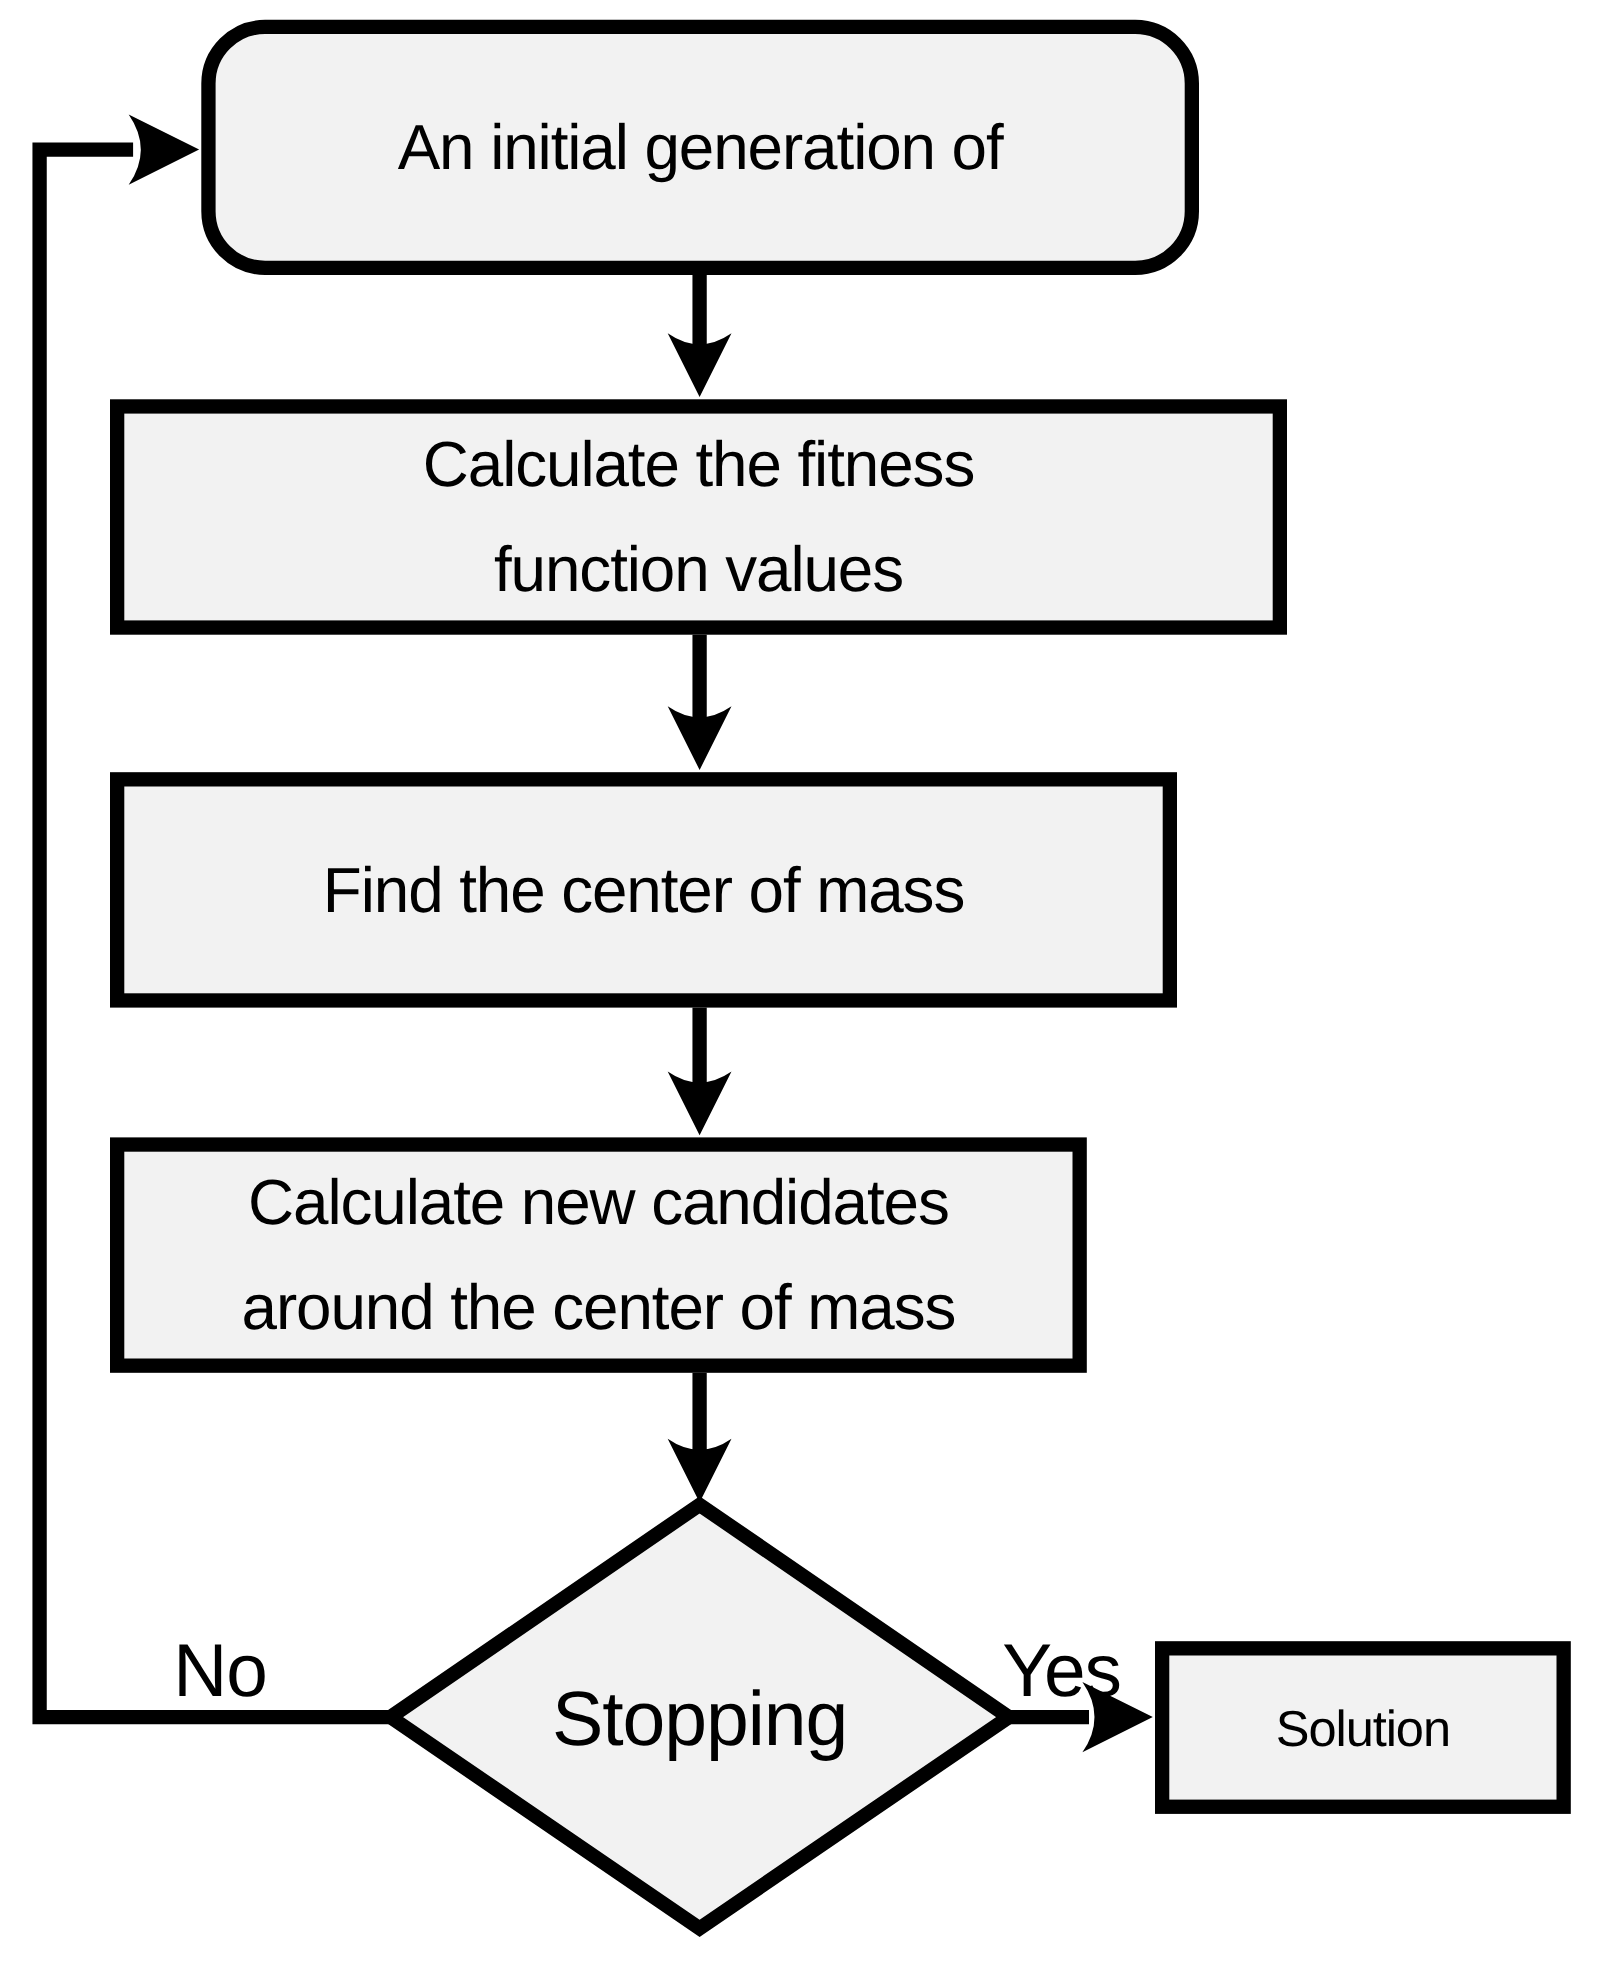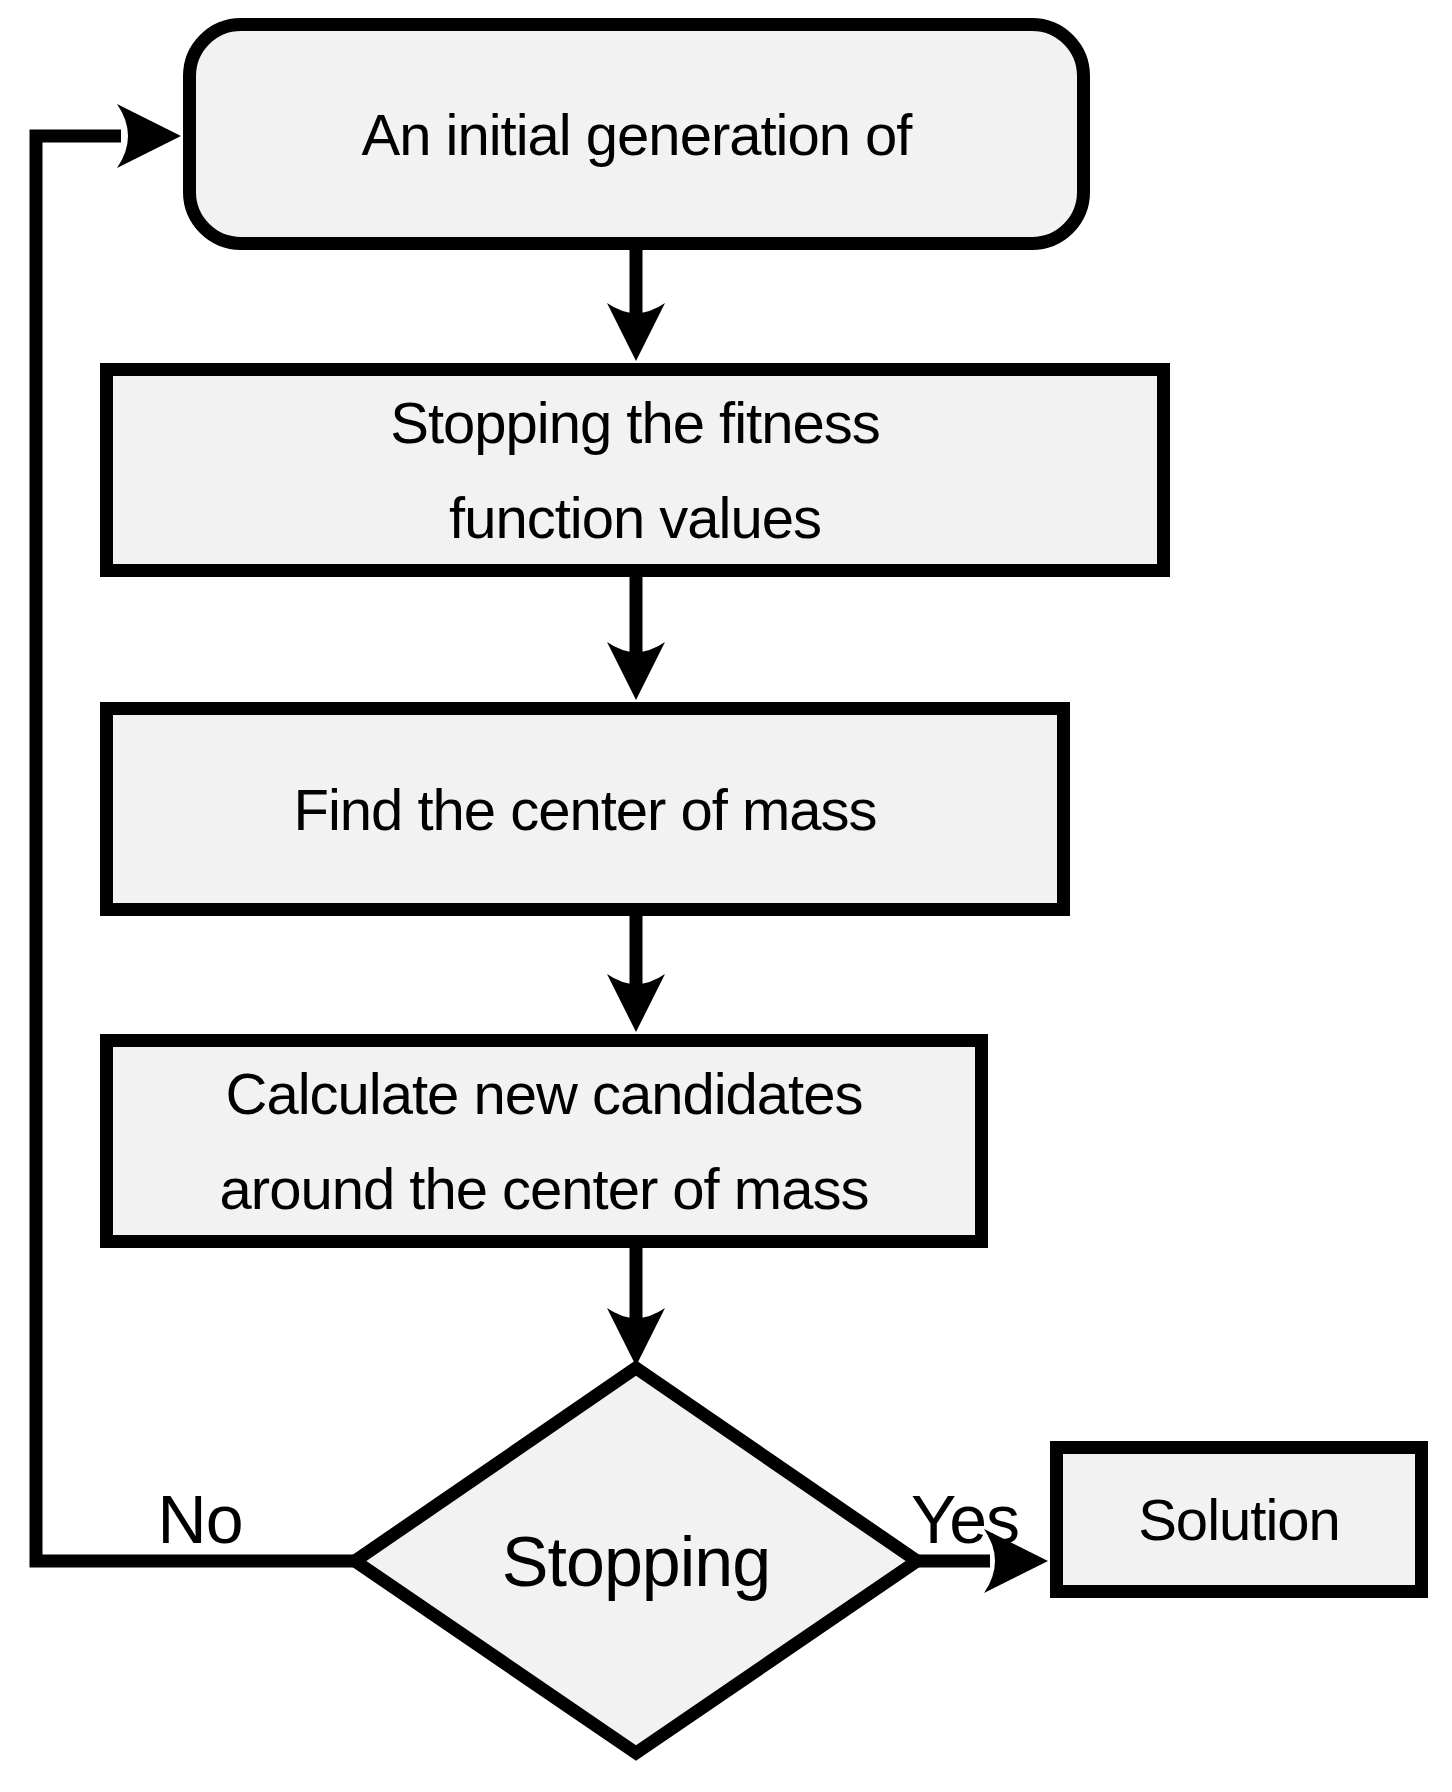--- a/index.html
+++ b/index.html
@@ -34,22 +34,22 @@
   .node.rounded{border-radius:58px;}
   .node .ln{display:block;white-space:pre;}
   .it{font-style:italic;}
   .diamond-label{
     position:absolute;left:436px;top:1462px;width:400px;height:200px;
     display:flex;flex-direction:column;justify-content:center;align-items:center;
     text-align:center;font-size:70px;line-height:92px;letter-spacing:-1px;
     background:transparent;border:none;
   }
   .solution-node{
-    left:1050px;top:1441px;width:378px;height:157px;
-    font-size:58px;line-height:70px;
+    left:1050px;top:1492px;width:378px;height:157px;
+    font-size:46px;line-height:70px;
   }
   .edge-label{
     position:absolute;width:160px;height:80px;
     display:flex;justify-content:center;align-items:center;
     font-size:68px;letter-spacing:-1px;line-height:80px;
     white-space:pre;
     margin-top:24px;
   }
   .edge-label.no{left:120px;top:1455px;}
   .edge-label.yes{left:885px;top:1455px;}
@@ -80,21 +80,21 @@
 
     <path class="shaft" d="M355,1561 L36,1561 L36,136 L121,136"></path>
     <path class="head" d="M117,104 Q139,136 117,168 L181,136 Z"></path>
   </svg>
 
   <div class="node rounded" style="left:183px;top:18px;width:907px;height:232px;">
     <span class="ln">An initial generation of</span>
   </div>
 
   <div class="node" style="left:100px;top:363px;width:1070px;height:214px;">
-    <span class="ln">Stopping the fitness</span>
+    <span class="ln">Calculate the fitness</span>
     <span class="ln">function values</span>
   </div>
 
   <div class="node" style="left:100px;top:702px;width:970px;height:214px;">
     <span class="ln">Find the center of mass</span>
   </div>
 
   <div class="node" style="left:100px;top:1034px;width:888px;height:214px;">
     <span class="ln">Calculate new candidates</span>
     <span class="ln">around the center of mass</span>

